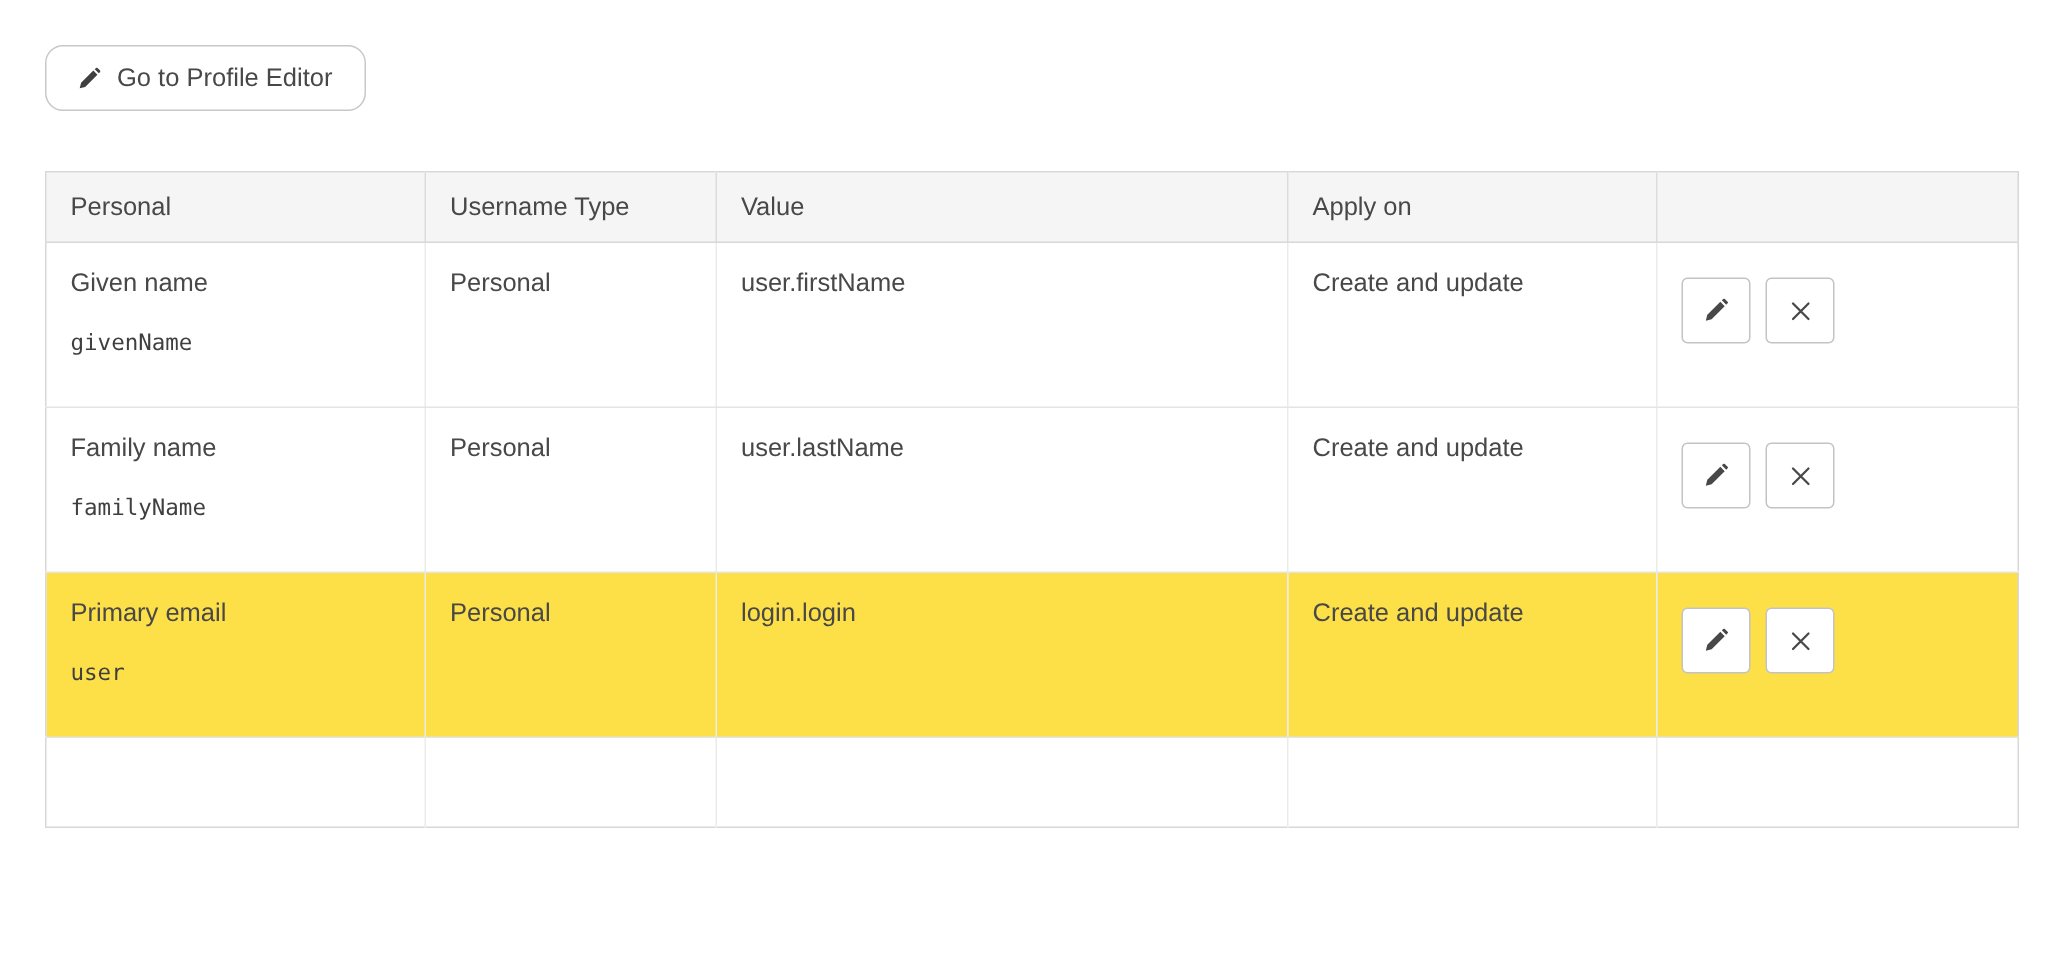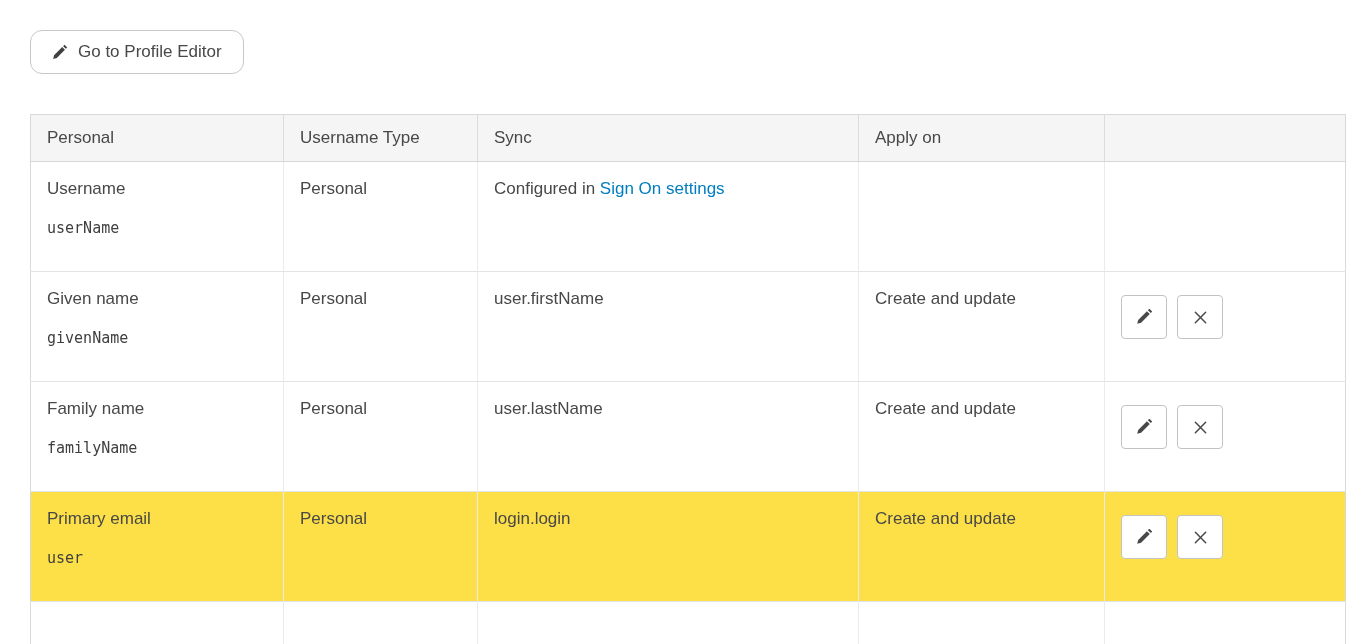--- a/index.html
+++ b/index.html
@@ -106,39 +106,27 @@
       <col style="width:253px">
         <col style="width:194px">
         <col style="width:381px">
         <col style="width:246px">
         <col style="width:241px">
     </colgroup>
     <thead>
       <tr>
         <th>Personal</th>
         <th>Username Type</th>
-        <th>Sync</th>
+        <th>Value</th>
         <th>Apply on</th>
         <th></th>
       </tr>
     </thead>
     <tbody>
 
-      <tr>
-        <td>
-          <div class="attr-label">Username</div>
-          <div class="attr-name">userName</div>
-        </td>
-        <td>Personal</td>
-        <td>
-          <span>Configured in </span><a class="value-link">Sign On settings</a>
-        </td>
-        <td></td>
-        <td></td>
-      </tr>
 
       <tr>
         <td>
           <div class="attr-label">Given name</div>
           <div class="attr-name">givenName</div>
         </td>
         <td>Personal</td>
         <td>user.firstName</td>
         <td>Create and update</td>
         <td>

